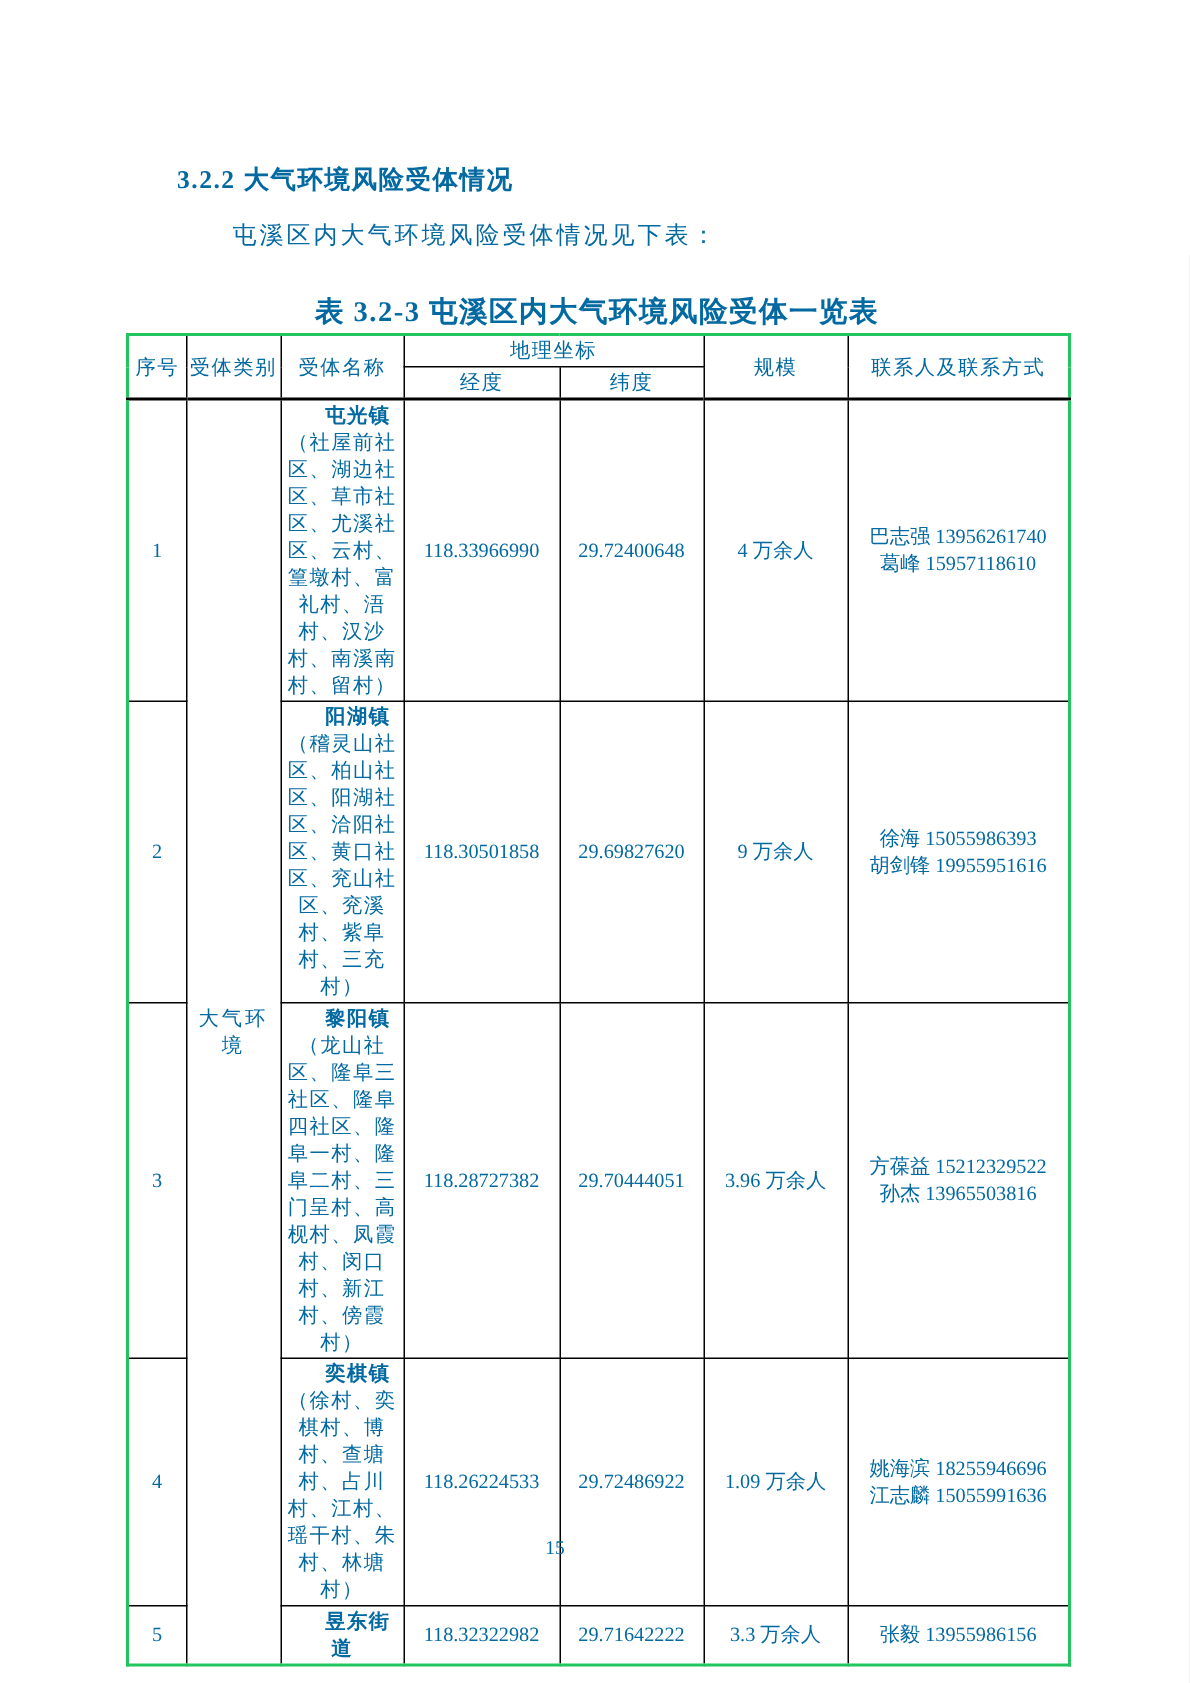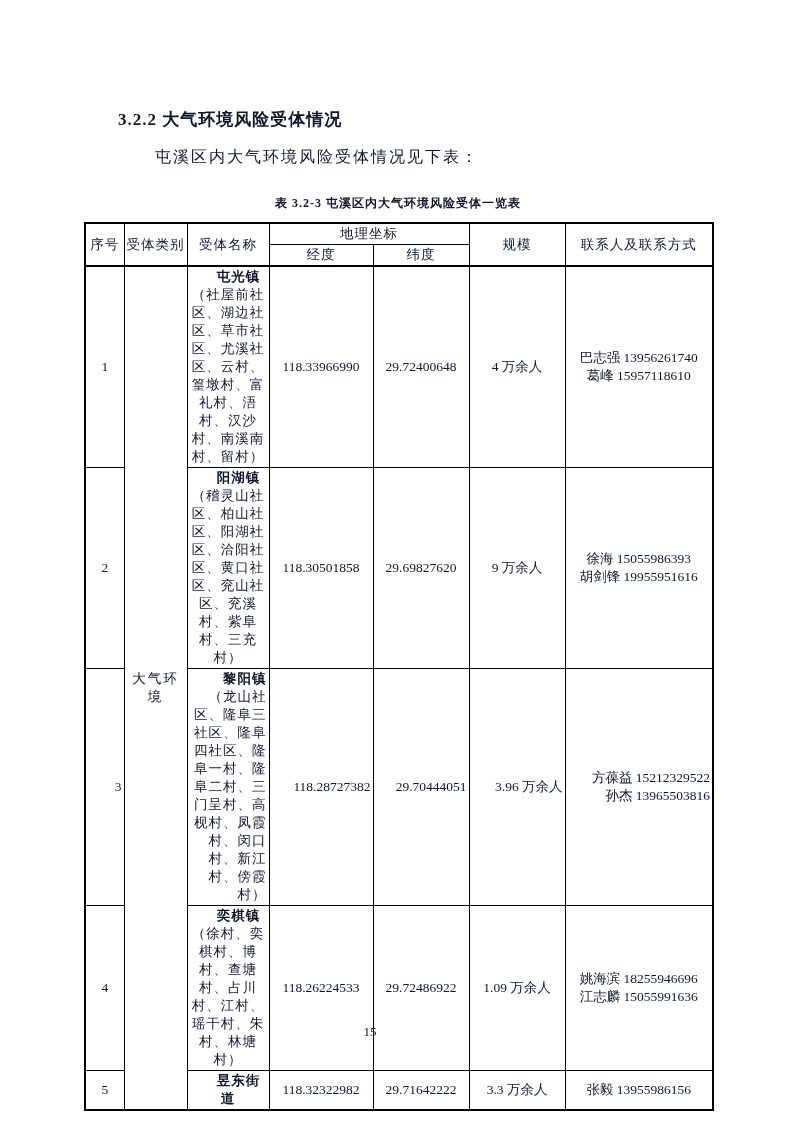--- a/index.html
+++ b/index.html
@@ -1,37 +1,37 @@
 <!DOCTYPE html>
 <html><head>
 <meta charset="utf-8">
 <style>
   html,body { margin:0; padding:0; background:#e8e8e8; }
   .page {
     position:relative; width:793px; height:1122px; margin:0 auto;
-    background:#ffffff; color:#0f172a;
+    background:#ffffff; color:#0369a1;
     font-family:"Liberation Serif","DejaVu Serif",serif;
     overflow:hidden;
   }
   .section-heading {
     position:absolute; left:118px; top:108px;
     font-size:17px; font-weight:bold; letter-spacing:1px;
   }
   .intro {
     position:absolute; left:155px; top:147px;
     font-size:16px; letter-spacing:2px;text-align:right;
   }
   .table-title {
     position:absolute; left:84px; top:195px; width:628px;
-    text-align:center; font-size:12px; font-weight:bold; letter-spacing:1px;
+    text-align:center; font-size:19px; font-weight:bold; letter-spacing:1px;
   }
   table.receptor-table {
     position:absolute; left:84px; top:222px; width:628px;
     border-collapse:collapse; table-layout:fixed;
-    border:2px solid #000000;
+    border:2px solid #22c55e;
   }
   .receptor-table th, .receptor-table td {
     border:1px solid #000;
     font-size:13.5px; font-weight:normal;
     text-align:center; vertical-align:middle;
     padding:1px 2px; line-height:18px;
     overflow:hidden;
   }
   .receptor-table thead th { height:18px; letter-spacing:1px; }
   .receptor-table thead tr:last-child th,
@@ -42,21 +42,21 @@
   .col-lon    { width:104px; }
   .col-lat    { width:96px; }
   .col-scale  { width:96px; }
   .col-contact{ width:148px; }
   .town   { font-weight:bold; letter-spacing:1px;margin-left:21px; }
   .detail { white-space:pre-line; letter-spacing:1px; }
   .contact-cell, .scale-cell { white-space:pre-line; }
   .num { font-size:14px; }
   .r1 td { height:198px; }
   .r2 td { height:190px; }
-  .r3 td { height:217px;text-align:right; }
+  .r3 td { height:217px; }
   .r4 td { height:124px;font-family:Liberation Serif, serif; }
   .r5 td { height:26px; }
   .category-cell { letter-spacing:2px;margin-left:28px; }
   .page-number {
     position:absolute; left:84px; top:1024px; width:572px;
     text-align:center; font-size:13px;
   }
 </style>
 </head>
 <body>

